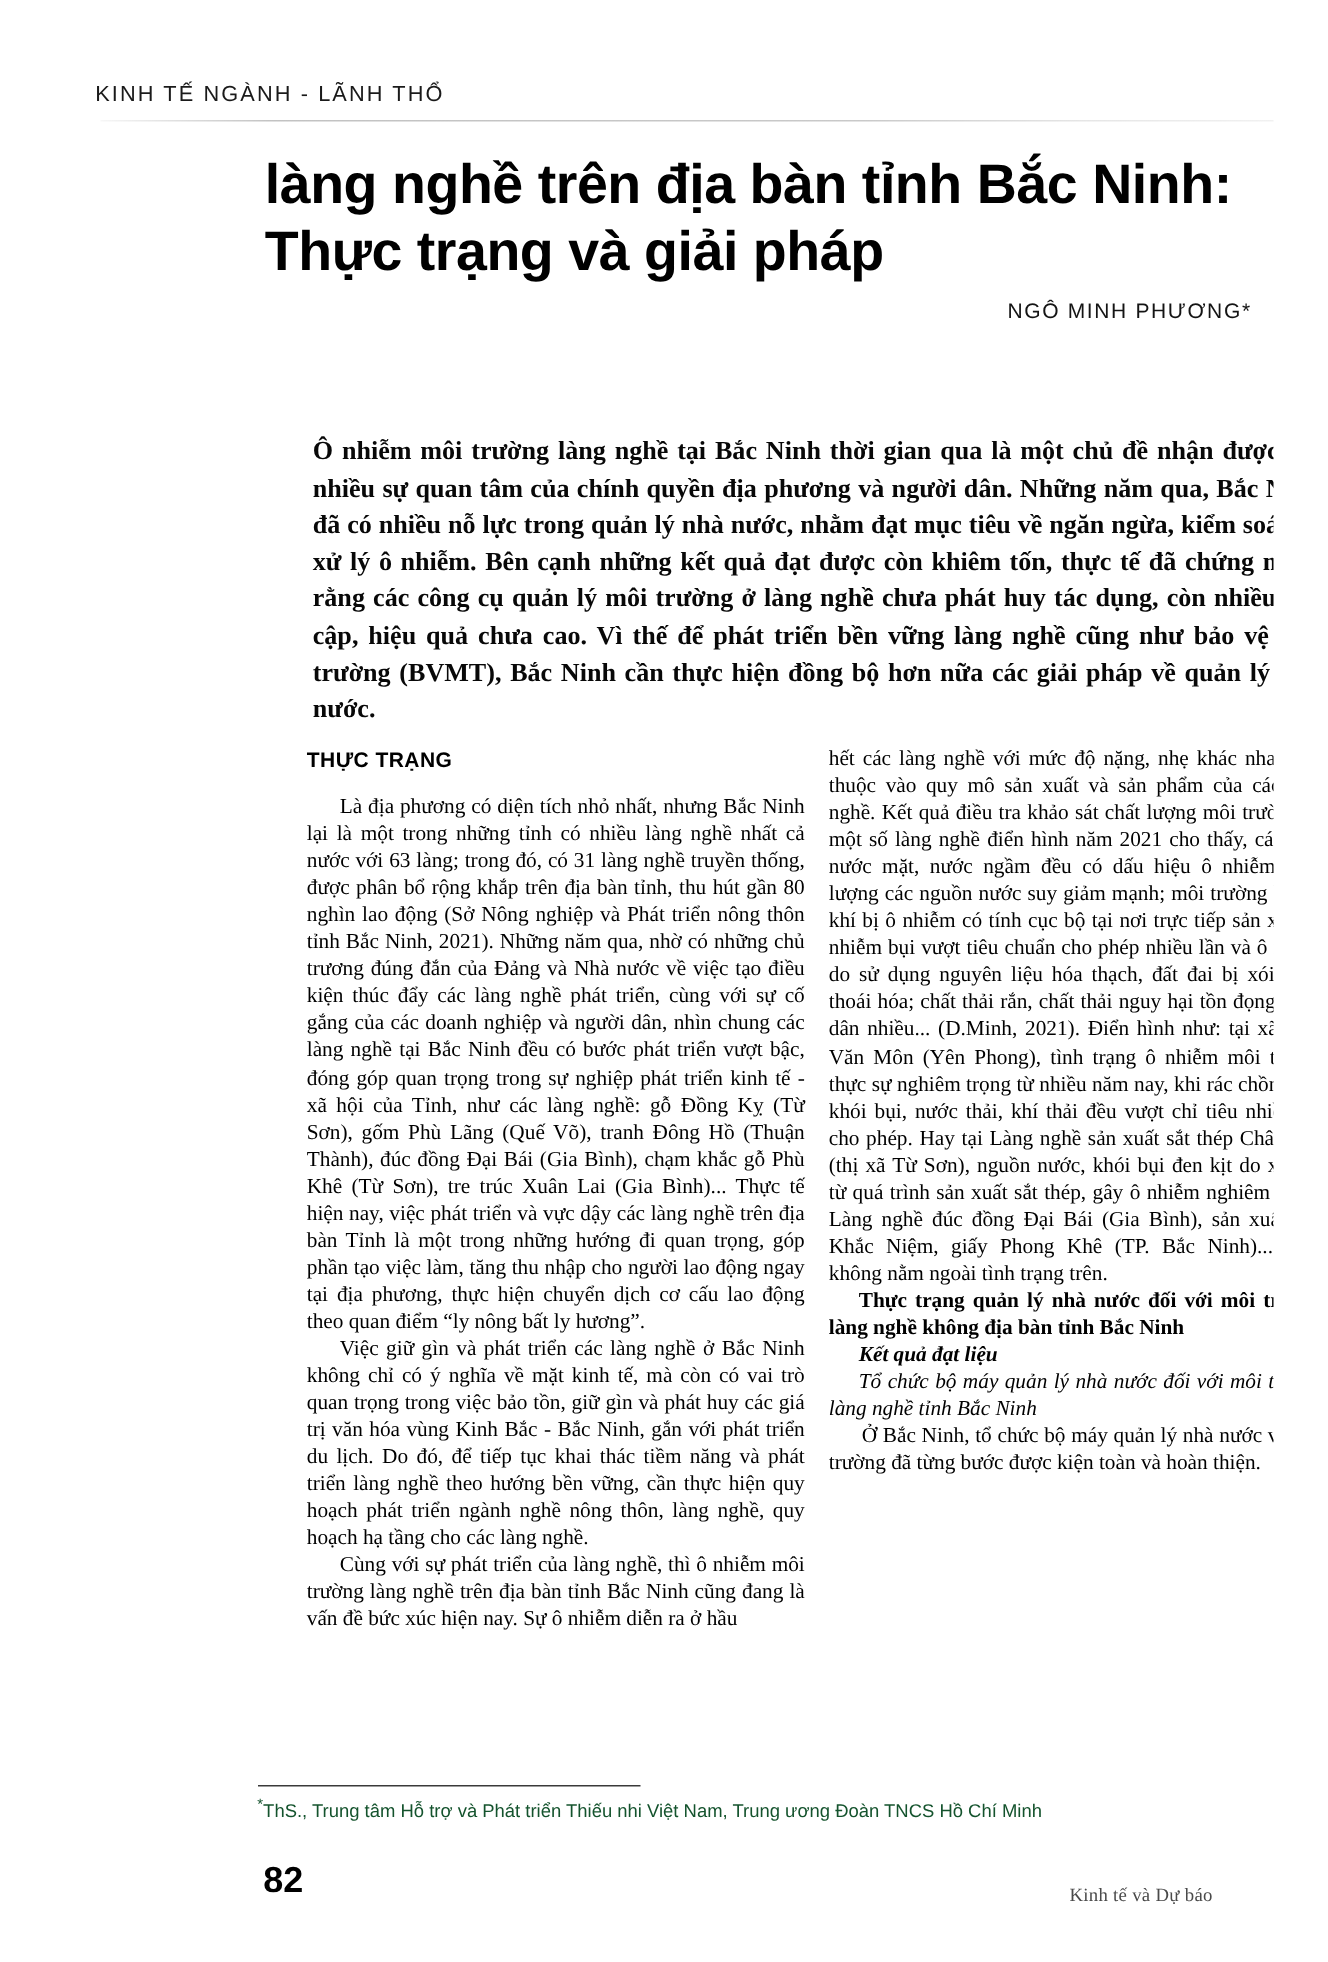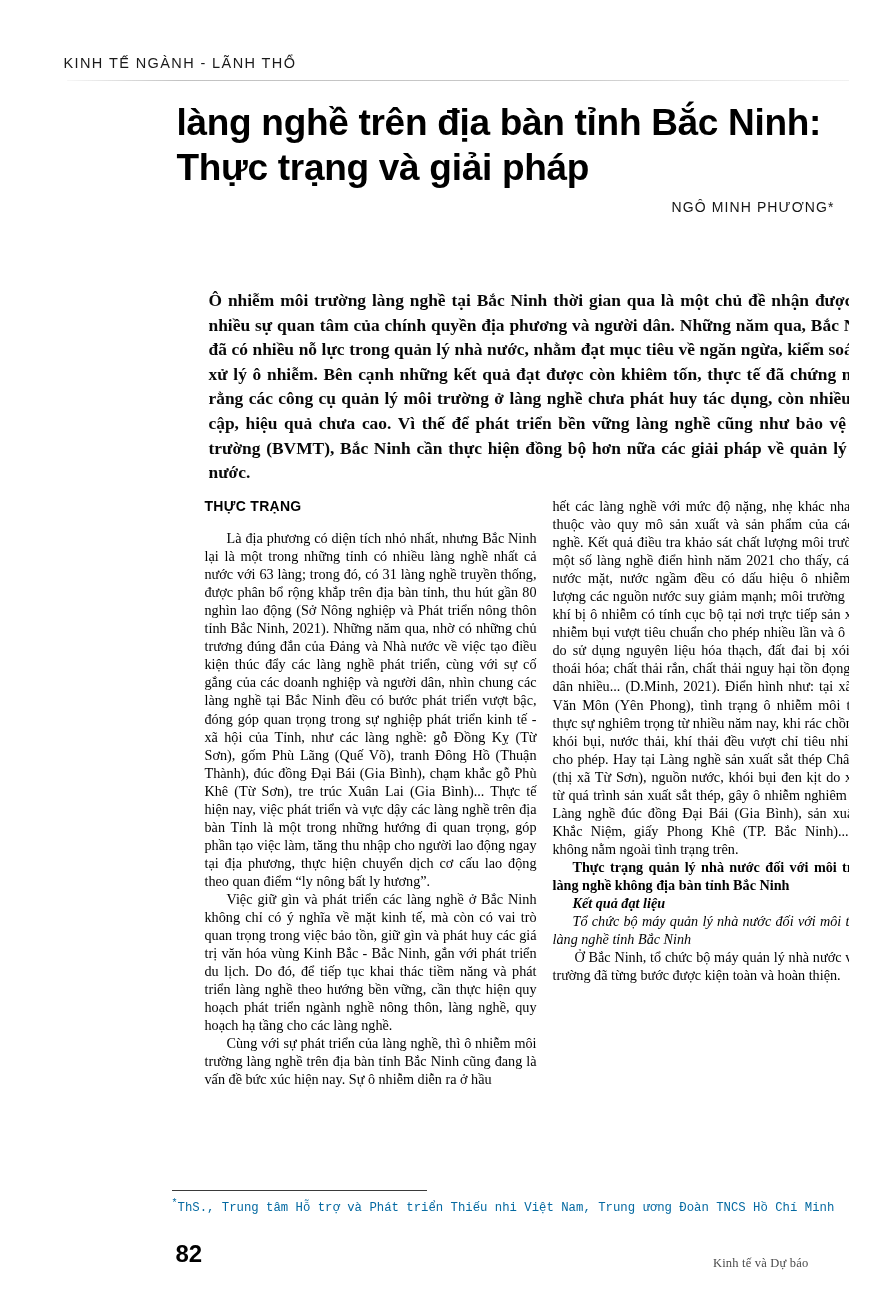--- a/index.html
+++ b/index.html
@@ -138,24 +138,24 @@
     top: 1190px;
     width: 255px;
     height: 1px;
     background: #3a3a3a;
   }
   .footnote {
     position: absolute;
     left: 135px;
     top: 1196px;
     width: 700px;
-    font-family: Liberation Mono, monospace;
+    font-family: Liberation Sans, sans-serif;
     font-size: 12.3px;
     line-height: 16px;
-    color: #0369a1;
+    color: #14532d;
     white-space: nowrap;
   }
   .footnote .star { font-size: 10px; vertical-align: super; }
 
   
   .folio {
     position: absolute;
     left: 139px;
     top: 1240px;
     font-family: Liberation Sans, sans-serif;

